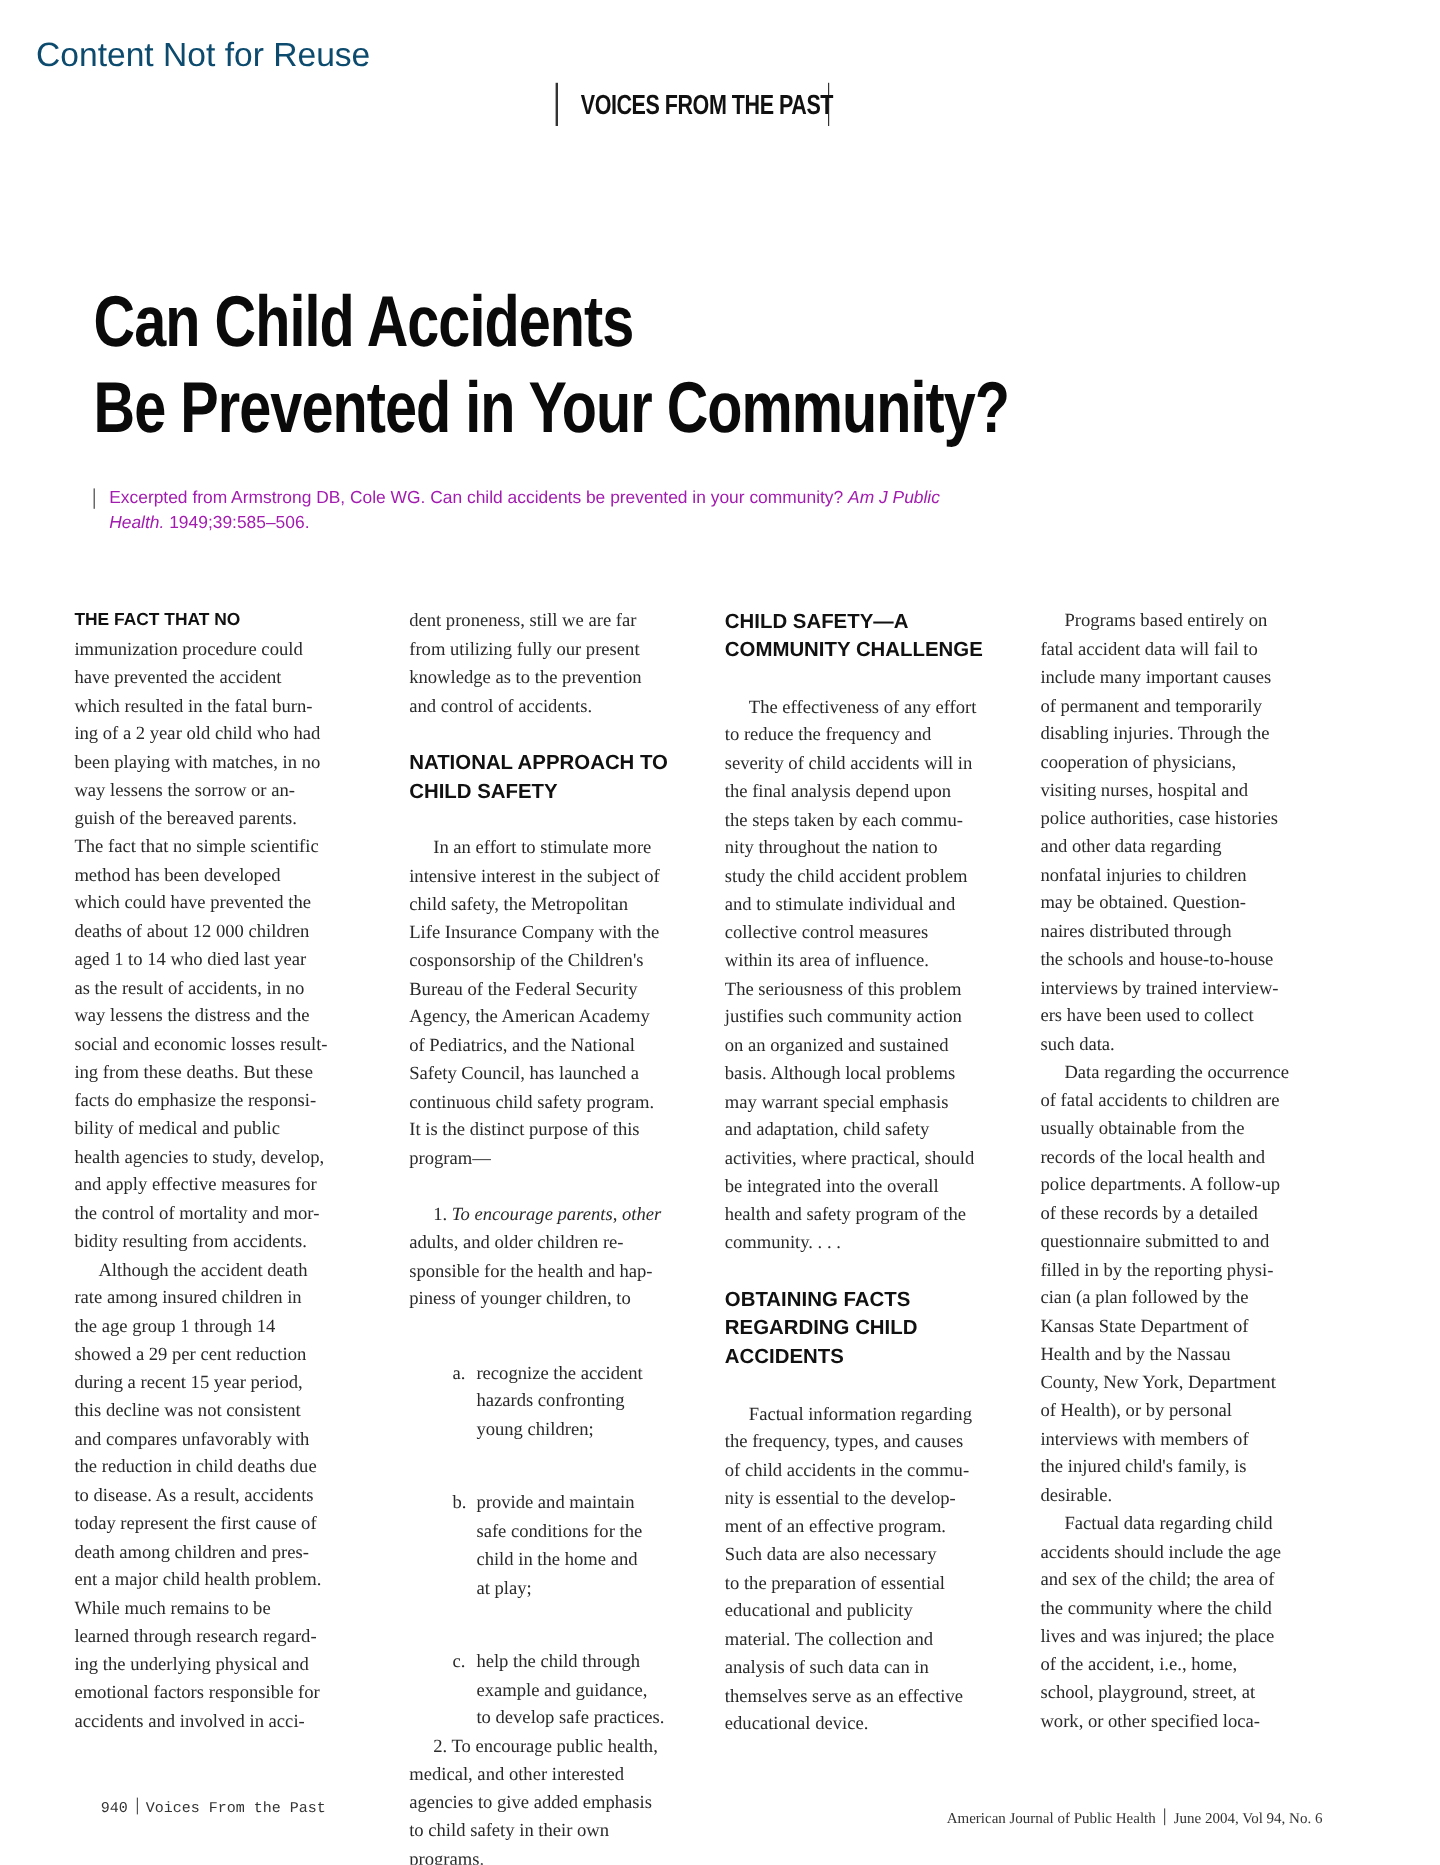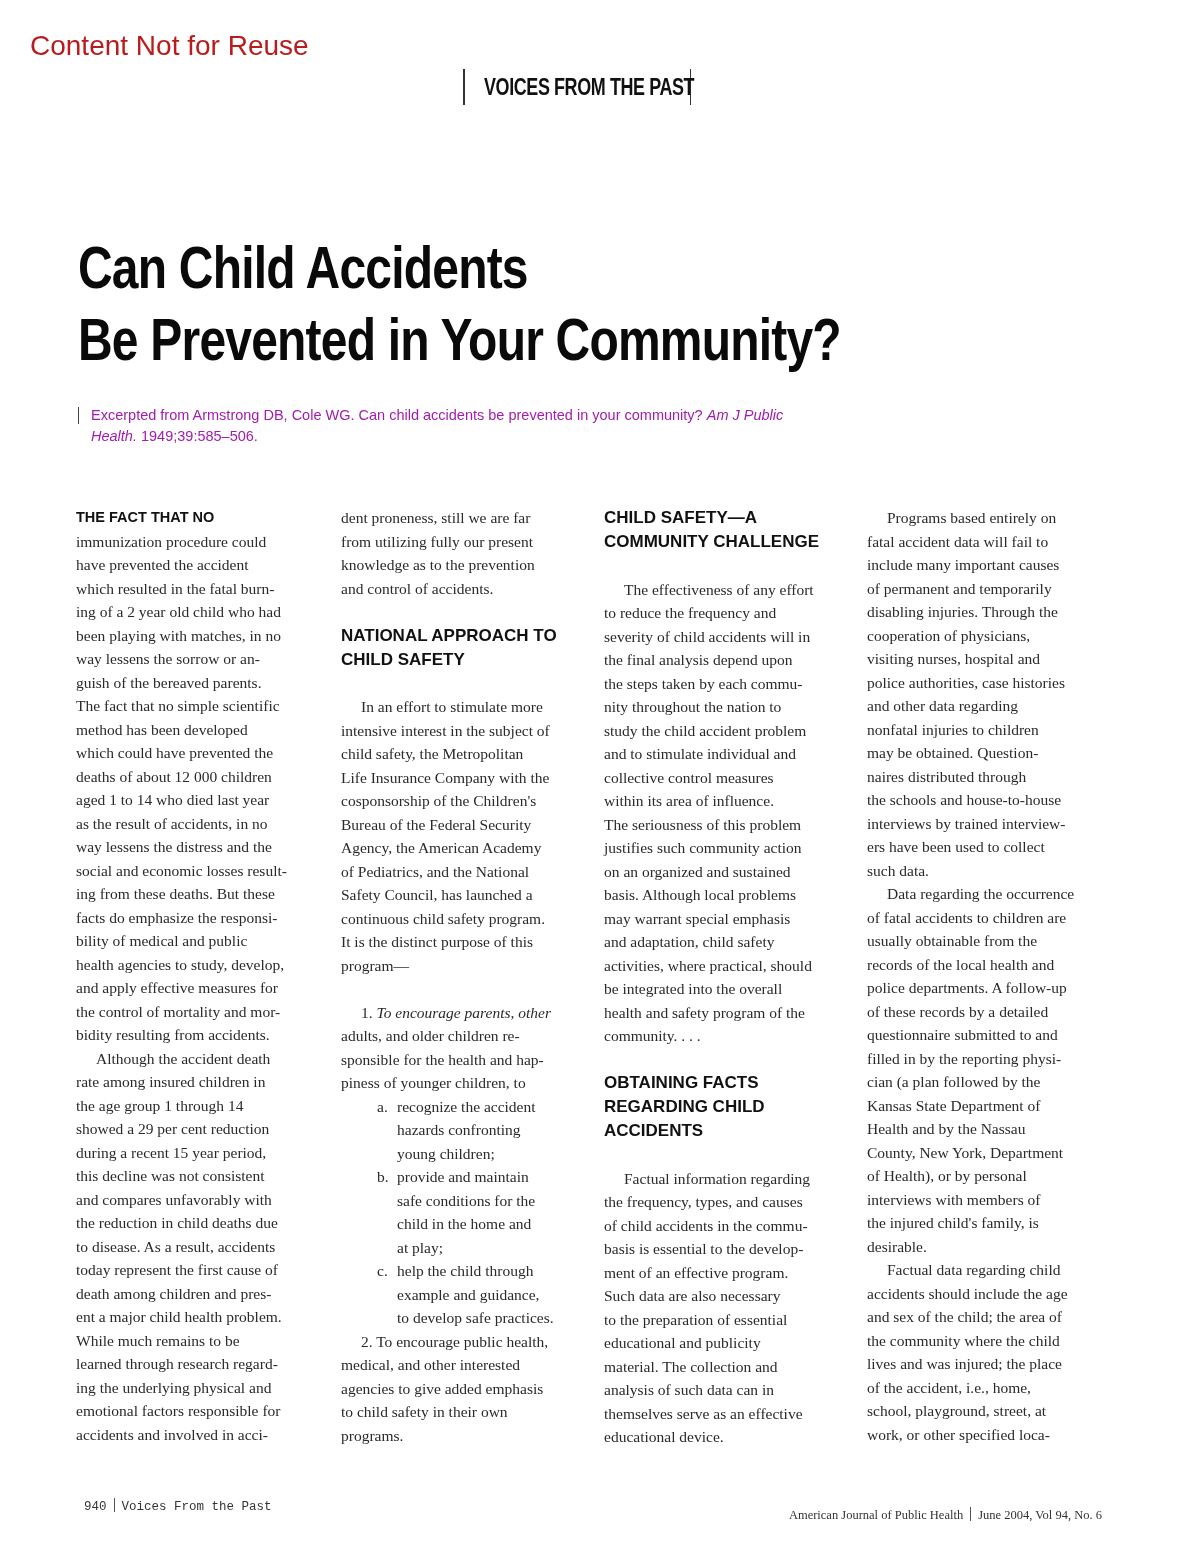--- a/index.html
+++ b/index.html
@@ -1,29 +1,29 @@
 <!DOCTYPE html>
 <html><head>
 <meta charset="utf-8">
 <style>
   html, body { margin:0; padding:0; background:#ffffff; }
   body { width:1200px; height:1554px; position:relative; overflow:hidden; color:#1a1a1a; }
-  .watermark { position:absolute; left:30px; top:30px; font-family:"Liberation Sans", sans-serif; font-size:28px; color:#b91c1c; }
+  .watermark { position:absolute; left:30px; top:30px; font-family:"Liberation Sans", sans-serif; font-size:28px; color:#0c4a6e; }
   .section-tag { position:absolute; left:463px; top:68px; height:38px; display:flex; align-items:center; }
   .section-tag .bar { width:1.5px; height:36px; background:#333; }
   .section-tag .label { font-family:"Liberation Sans", sans-serif; font-weight:bold; font-size:23px; letter-spacing:-0.5px; transform:scaleX(0.78); transform-origin:left center; width:200px; margin-left:19px; margin-right:0; white-space:nowrap; color:#111; }
   .section-tag .bar.right { margin-left:6px; }
   .title { position:absolute; left:78px; top:232px; font-family:"Liberation Sans", sans-serif; font-weight:bold; font-size:60px; line-height:72px; color:#0a0a0a; letter-spacing:-1px; transform:scaleX(0.80); transform-origin:left top; white-space:nowrap; }
   .citation { position:absolute; left:78px; top:405px; font-family:"Liberation Sans", sans-serif; font-size:14.5px; line-height:21px; color:#a21caf; }
   .citation .pipe { position:absolute; left:0; top:2px; width:1.3px; height:17px; background:#444; }
   .citation .line { padding-left:13px; white-space:nowrap; }
   .col { position:absolute; top:506px; width:240px; font-family:"Liberation Serif", serif; font-size:15.5px; line-height:23.5px; color:#2a2a2a; }
   .col .ln { white-space:nowrap; height:23.5px; }
   .col .ind { padding-left:20px; }
-  .col .sub { padding-left:36px; position:relative; }
+  .col .sub { padding-left:36px; position:relative;margin-top:38px; }
   .col .subcont { padding-left:56px; }
   .col .gap { height:23.5px; }
   .lead { font-family:"Liberation Sans", sans-serif; font-weight:bold; font-size:14.5px; color:#111; }
   .head { font-family:"Liberation Sans", sans-serif; font-weight:bold; font-size:17px; line-height:24px; color:#111; white-space:nowrap; }
   .footer-left { position:absolute; left:84px; top:1498px; font-family:Liberation Mono, monospace; font-size:12.5px; color:#333; white-space:nowrap; }
   .footer-right { position:absolute; right:98px; top:1507px; font-family:Liberation Serif, serif; font-size:12.5px; color:#333; white-space:nowrap; }
   .fpipe { display:inline-block; width:1px; height:14px; background:#555; vertical-align:-2px; margin:0 7px; }
   em, i { font-style:italic; }
 </style>
 </head>
@@ -41,21 +41,21 @@
   <div>Can Child Accidents</div>
   <div>Be Prevented in Your Community?</div>
 </div>
 
 <div class="citation">
   <span class="pipe"></span>
   <div class="line"><span>Excerpted from Armstrong DB, Cole WG. Can child accidents be prevented in your community? </span><i>Am J Public</i></div>
   <div class="line"><i>Health.</i><span> 1949;39:585–506.</span></div>
 </div>
 
-<div class="col" style="left:76px;">
+<div class="col" style="left:62px;">
   <div class="ln lead">THE FACT THAT NO</div>
   <div>
       <div class="ln">immunization procedure could</div>
       <div class="ln">have prevented the accident</div>
       <div class="ln">which resulted in the fatal burn-</div>
       <div class="ln">ing of a 2 year old child who had</div>
       <div class="ln">been playing with matches, in no</div>
       <div class="ln">way lessens the sorrow or an-</div>
       <div class="ln">guish of the bereaved parents.</div>
       <div class="ln">The fact that no simple scientific</div>
@@ -182,21 +182,21 @@
   <div class="head">
       <div class="">OBTAINING FACTS</div>
       <div class="">REGARDING CHILD</div>
       <div class="">ACCIDENTS</div>
     </div>
   <div class="gap"></div>
   <div>
       <div class="ln ind">Factual information regarding</div>
       <div class="ln">the frequency, types, and causes</div>
       <div class="ln">of child accidents in the commu-</div>
-      <div class="ln">basis is essential to the develop-</div>
+      <div class="ln">nity is essential to the develop-</div>
       <div class="ln">ment of an effective program.</div>
       <div class="ln">Such data are also necessary</div>
       <div class="ln">to the preparation of essential</div>
       <div class="ln">educational and publicity</div>
       <div class="ln">material. The collection and</div>
       <div class="ln">analysis of such data can in</div>
       <div class="ln">themselves serve as an effective</div>
       <div class="ln">educational device.</div>
     </div>
 </div>

